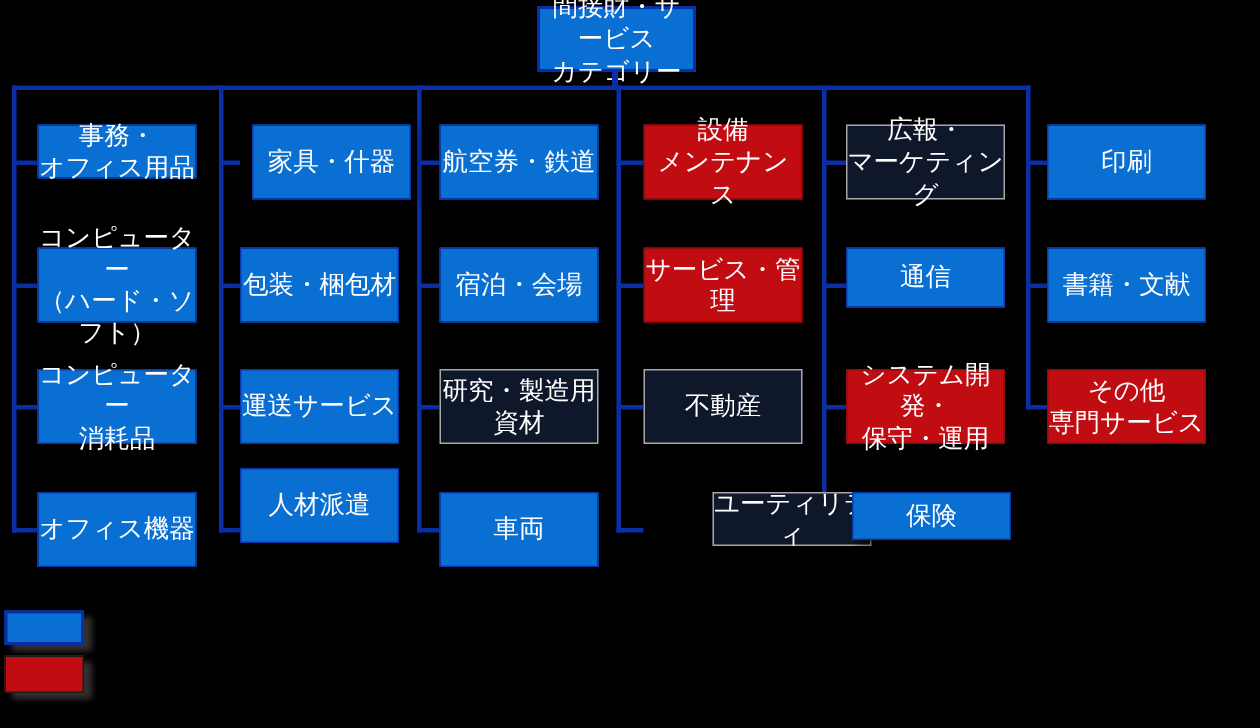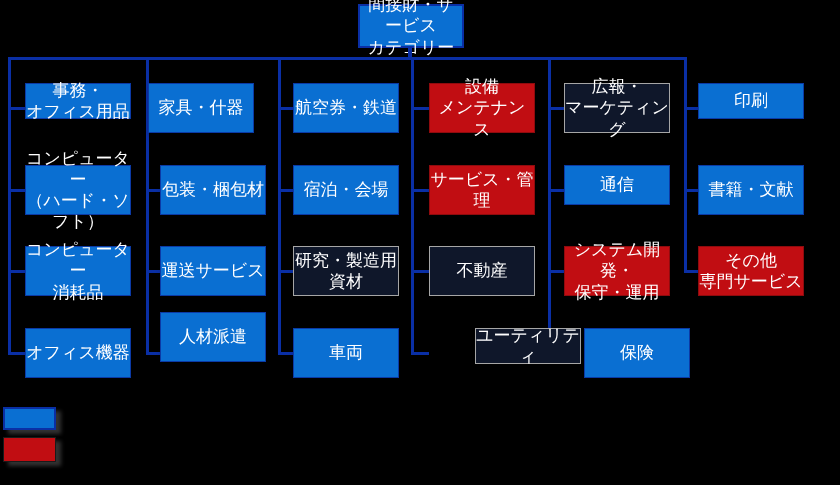--- a/index.html
+++ b/index.html
@@ -69,41 +69,41 @@
       <div class="line" style="left: 684px; top: 270px; width: 14px; height: 3px;"></div>
     </div>
   <div id="columns">
       <div class="box blue" style="left: 25px; top: 83px; width: 106px; height: 36px;">事務・
 オフィス用品</div>
       <div class="box blue" style="left: 25px; top: 165px; width: 106px; height: 50px;">コンピューター
 （ハード・ソフト）</div>
       <div class="box blue" style="left: 25px; top: 246px; width: 106px; height: 50px;">コンピューター
 消耗品</div>
       <div class="box blue" style="left: 25px; top: 328px; width: 106px; height: 50px;">オフィス機器</div>
-      <div class="box blue" style="left: 148px; top: 83px; width: 106px; height: 50px;">家具・什器</div>
+      <div class="box blue" style="left: 168px; top: 83px; width: 106px; height: 50px;">家具・什器</div>
       <div class="box blue" style="left: 160px; top: 165px; width: 106px; height: 50px;">包装・梱包材</div>
       <div class="box blue" style="left: 160px; top: 246px; width: 106px; height: 50px;">運送サービス</div>
       <div class="box blue" style="left: 160px; top: 312px; width: 106px; height: 50px;">人材派遣</div>
       <div class="box blue" style="left: 293px; top: 83px; width: 106px; height: 50px;">航空券・鉄道</div>
       <div class="box blue" style="left: 293px; top: 165px; width: 106px; height: 50px;">宿泊・会場</div>
       <div class="box gray" style="left: 293px; top: 246px; width: 106px; height: 50px;">研究・製造用
 資材</div>
       <div class="box blue" style="left: 293px; top: 328px; width: 106px; height: 50px;">車両</div>
       <div class="box red" style="left: 429px; top: 83px; width: 106px; height: 50px;">設備
 メンテナンス</div>
       <div class="box red" style="left: 429px; top: 165px; width: 106px; height: 50px;">サービス・管理</div>
       <div class="box gray" style="left: 429px; top: 246px; width: 106px; height: 50px;">不動産</div>
       <div class="box gray" style="left: 429px; top: 328px; width: 106px; height: 36px; margin-left: 46px;">ユーティリティ</div>
       <div class="box gray" style="left: 564px; top: 83px; width: 106px; height: 50px;">広報・
 マーケティング</div>
       <div class="box blue" style="left: 564px; top: 165px; width: 106px; height: 40px;">通信</div>
       <div class="box red" style="left: 564px; top: 246px; width: 106px; height: 50px;">システム開発・
 保守・運用</div>
-      <div class="box blue" style="left: 584px; top: 328px; width: 106px; height: 50px;">保険</div>
-      <div class="box blue" style="left: 698px; top: 83px; width: 106px; height: 36px;">印刷</div>
+      <div class="box blue" style="left: 568px; top: 328px; width: 106px; height: 32px;">保険</div>
+      <div class="box blue" style="left: 698px; top: 83px; width: 106px; height: 50px;">印刷</div>
       <div class="box blue" style="left: 698px; top: 165px; width: 106px; height: 50px;">書籍・文献</div>
       <div class="box red" style="left: 698px; top: 246px; width: 106px; height: 50px;">その他
 専門サービス</div>
     </div>
   <div id="legend">
       <div class="swatch blue" style="left: 3px; top: 407px; width: 53px; height: 23px;"></div>
       <div class="swatch red" style="left: 3px; top: 437px; width: 53px; height: 25px;"></div>
     </div>
 </div>
 

